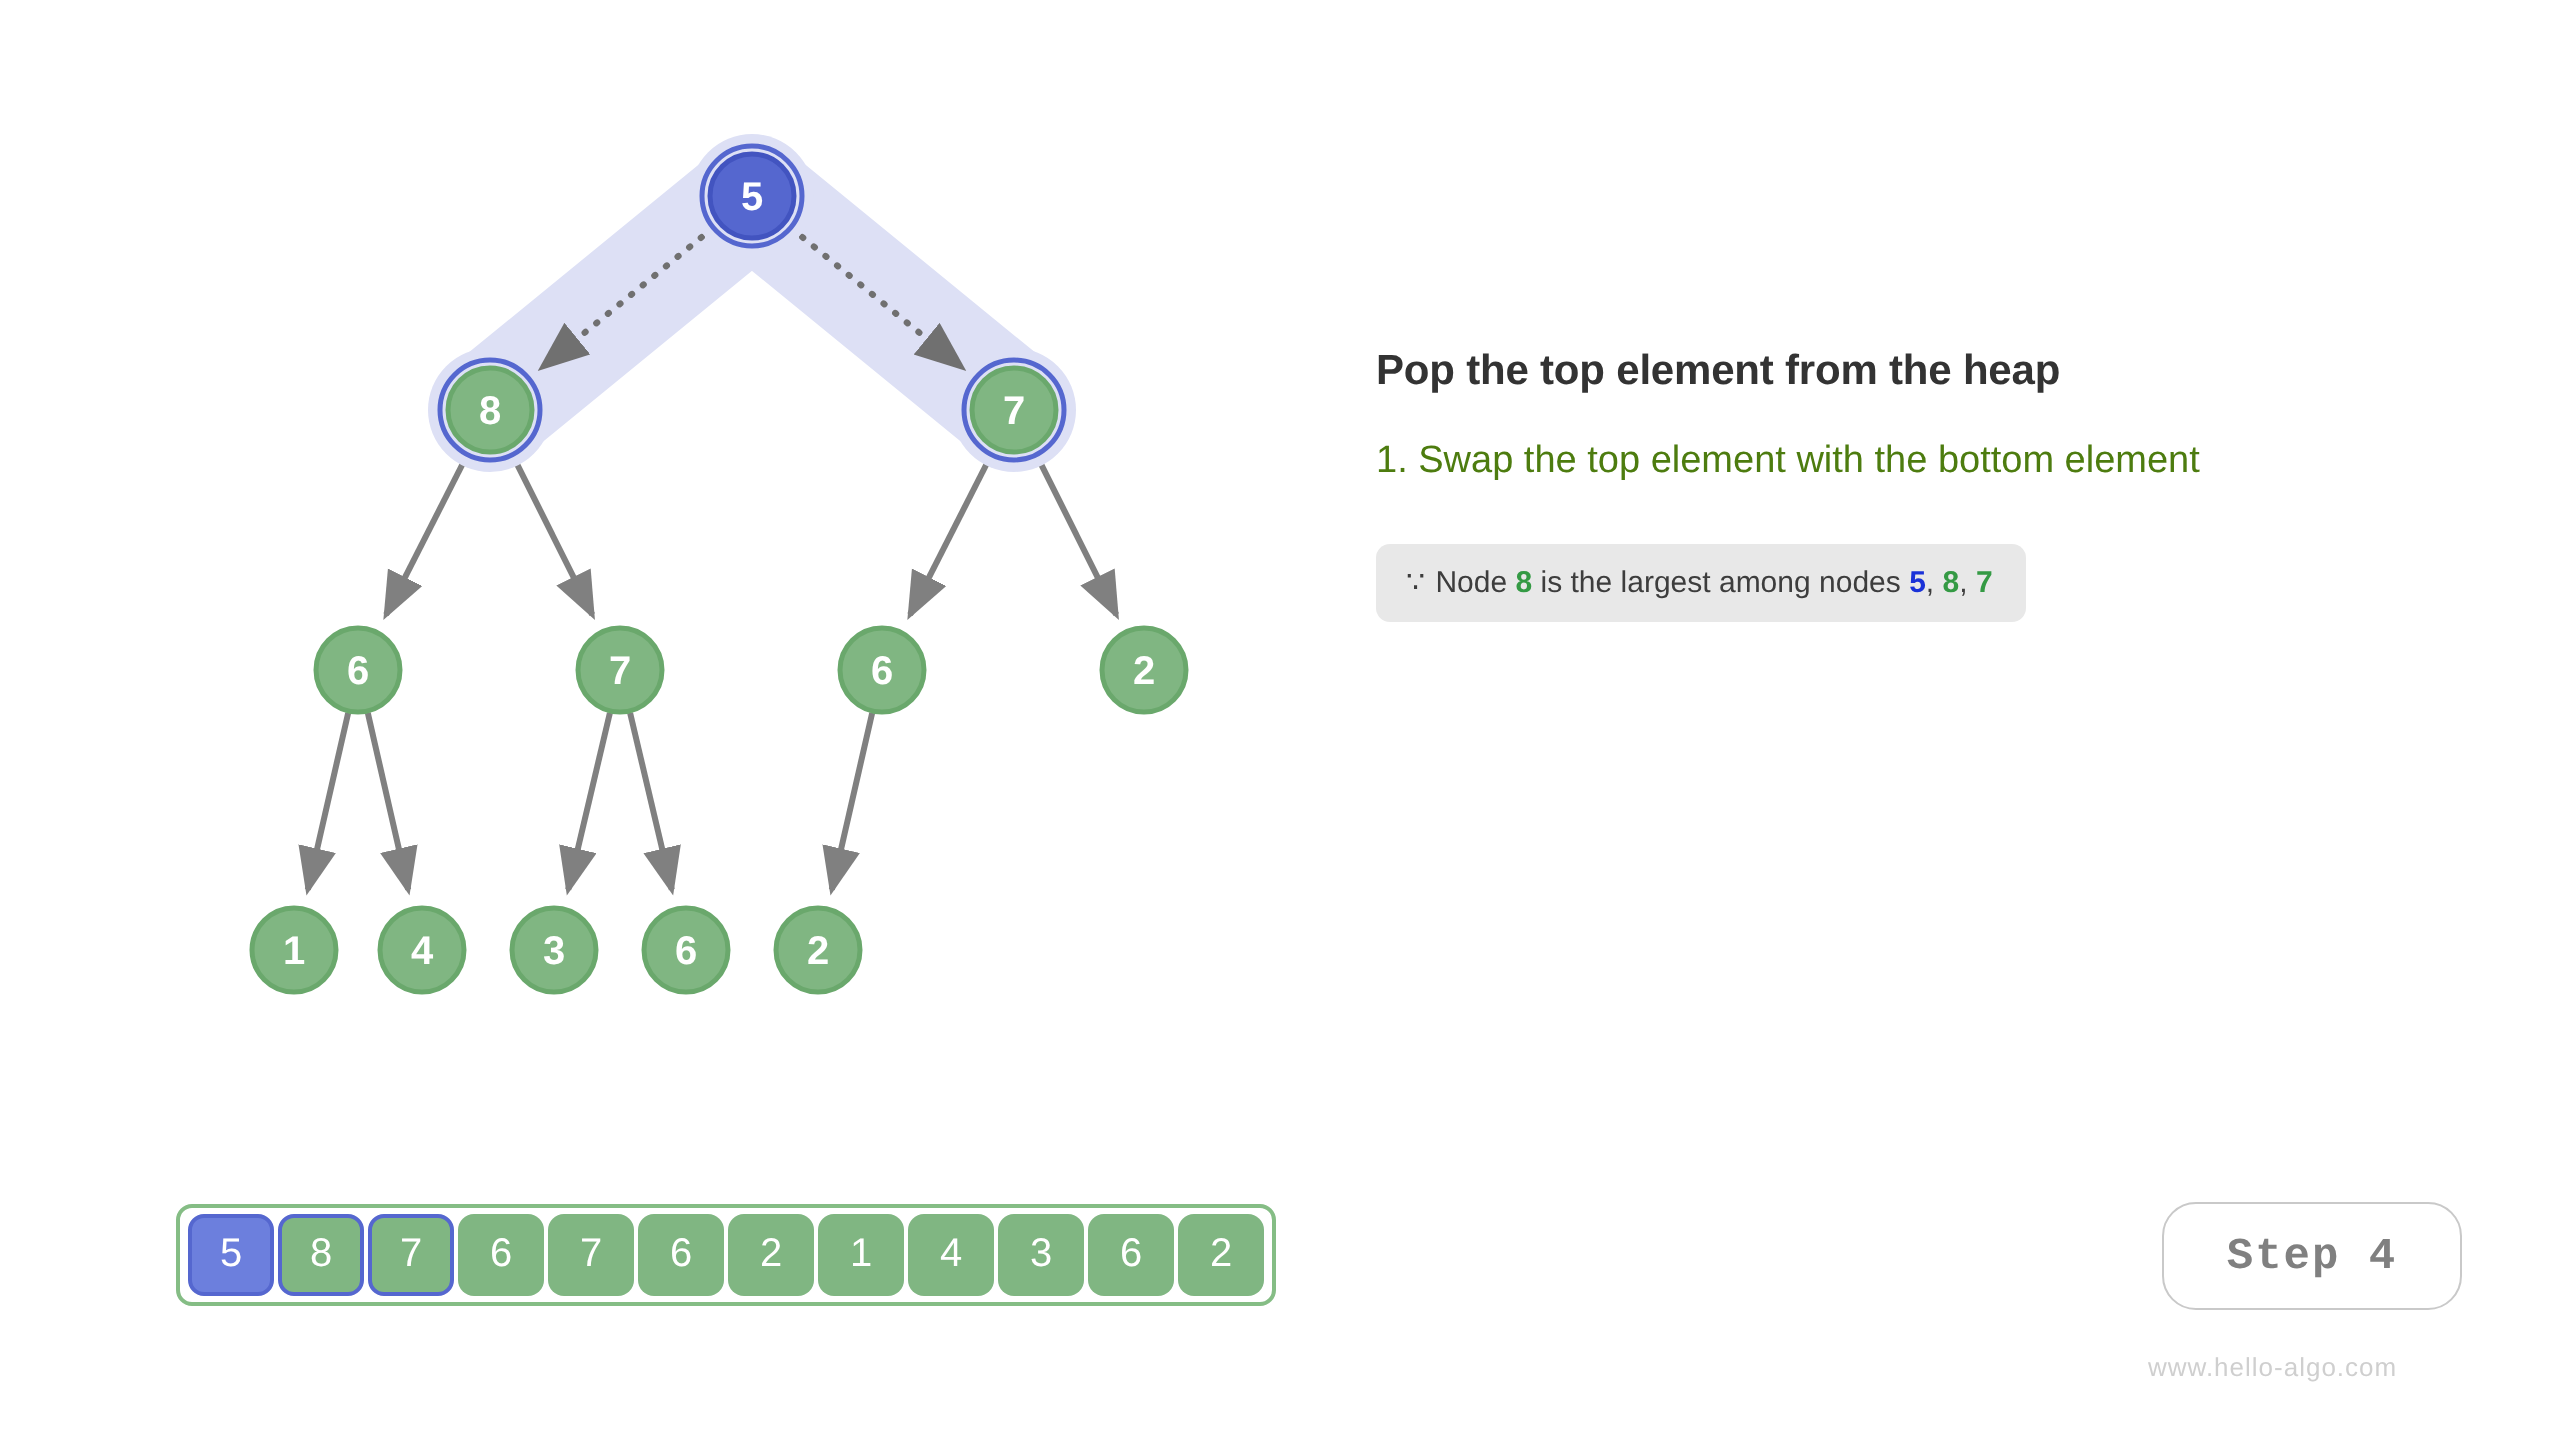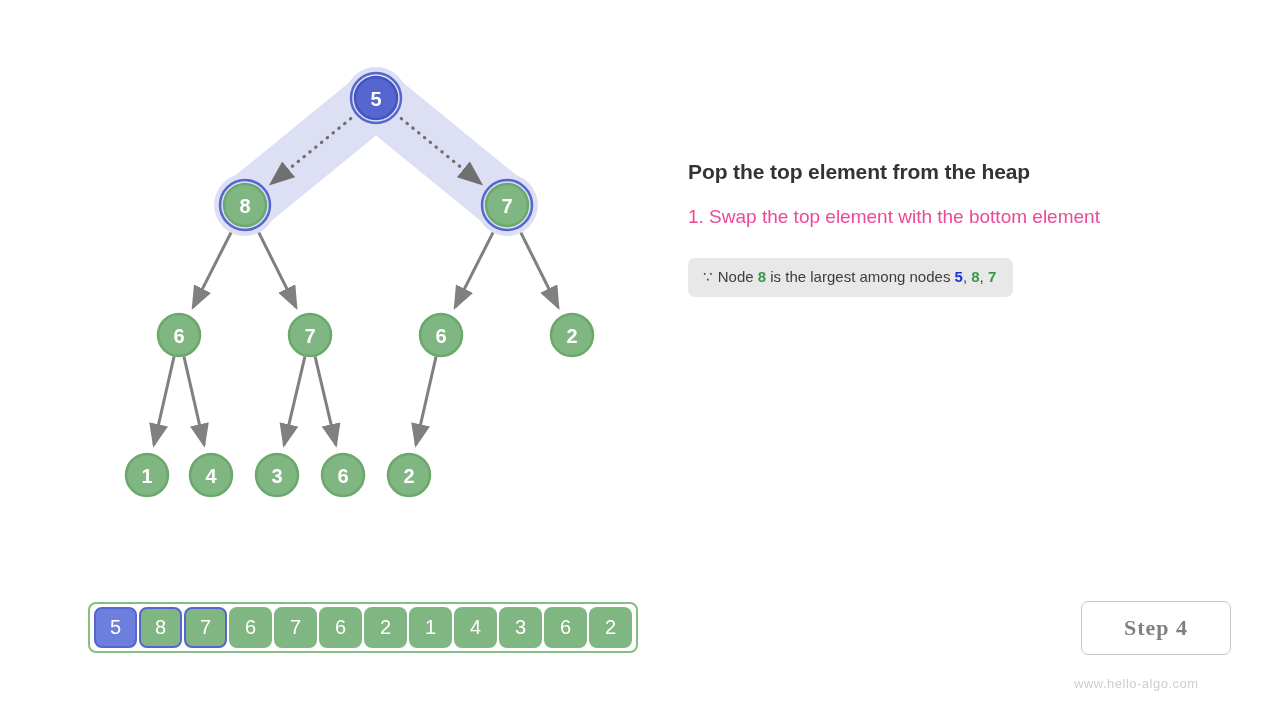--- a/index.html
+++ b/index.html
@@ -22,34 +22,34 @@
     left: 0;
     top: 0;
     width: 700px;
     height: 560px;
   }
 
   
   .panel {
     position: absolute;
     left: 688px;
-    top: 160px;
+    top: 174px;
     width: 540px;
   }
   .panel-title {
     font-size: 21px;
     font-weight: bold;
     color: #333333;
     letter-spacing: -0.1px;
     margin: 0 0 22px 0;
     white-space: nowrap;
   }
   .panel-step {
     font-size: 19px;
-    color: #ec4899;
+    color: #4d7c0f;
     margin: 0 0 30px 0;
     white-space: nowrap;
   }
   .note-box {
     display: inline-block;
     background: #e8e8e8;
     border-radius: 7px;
     padding: 10px 17px 11px 15px;
     font-size: 15px;
     color: #3d3d3d;
@@ -102,25 +102,25 @@
   }
 
   
   .step-badge {
     position: absolute;
     left: 1081px;
     top: 601px;
     width: 148px;
     height: 52px;
     border: 1.5px solid #c9c9c9;
-    border-radius: 7px;
+    border-radius: 17px;
     display: flex;
     align-items: center;
     justify-content: center;
-    font-family: Liberation Serif, serif;
+    font-family: Liberation Mono, monospace;
     font-size: 22px;
     font-weight: bold;
     color: #808080;
     letter-spacing: 1px;
     background: #ffffff;
   }
   .watermark {
     position: absolute;
     left: 1074px;
     top: 676px;

